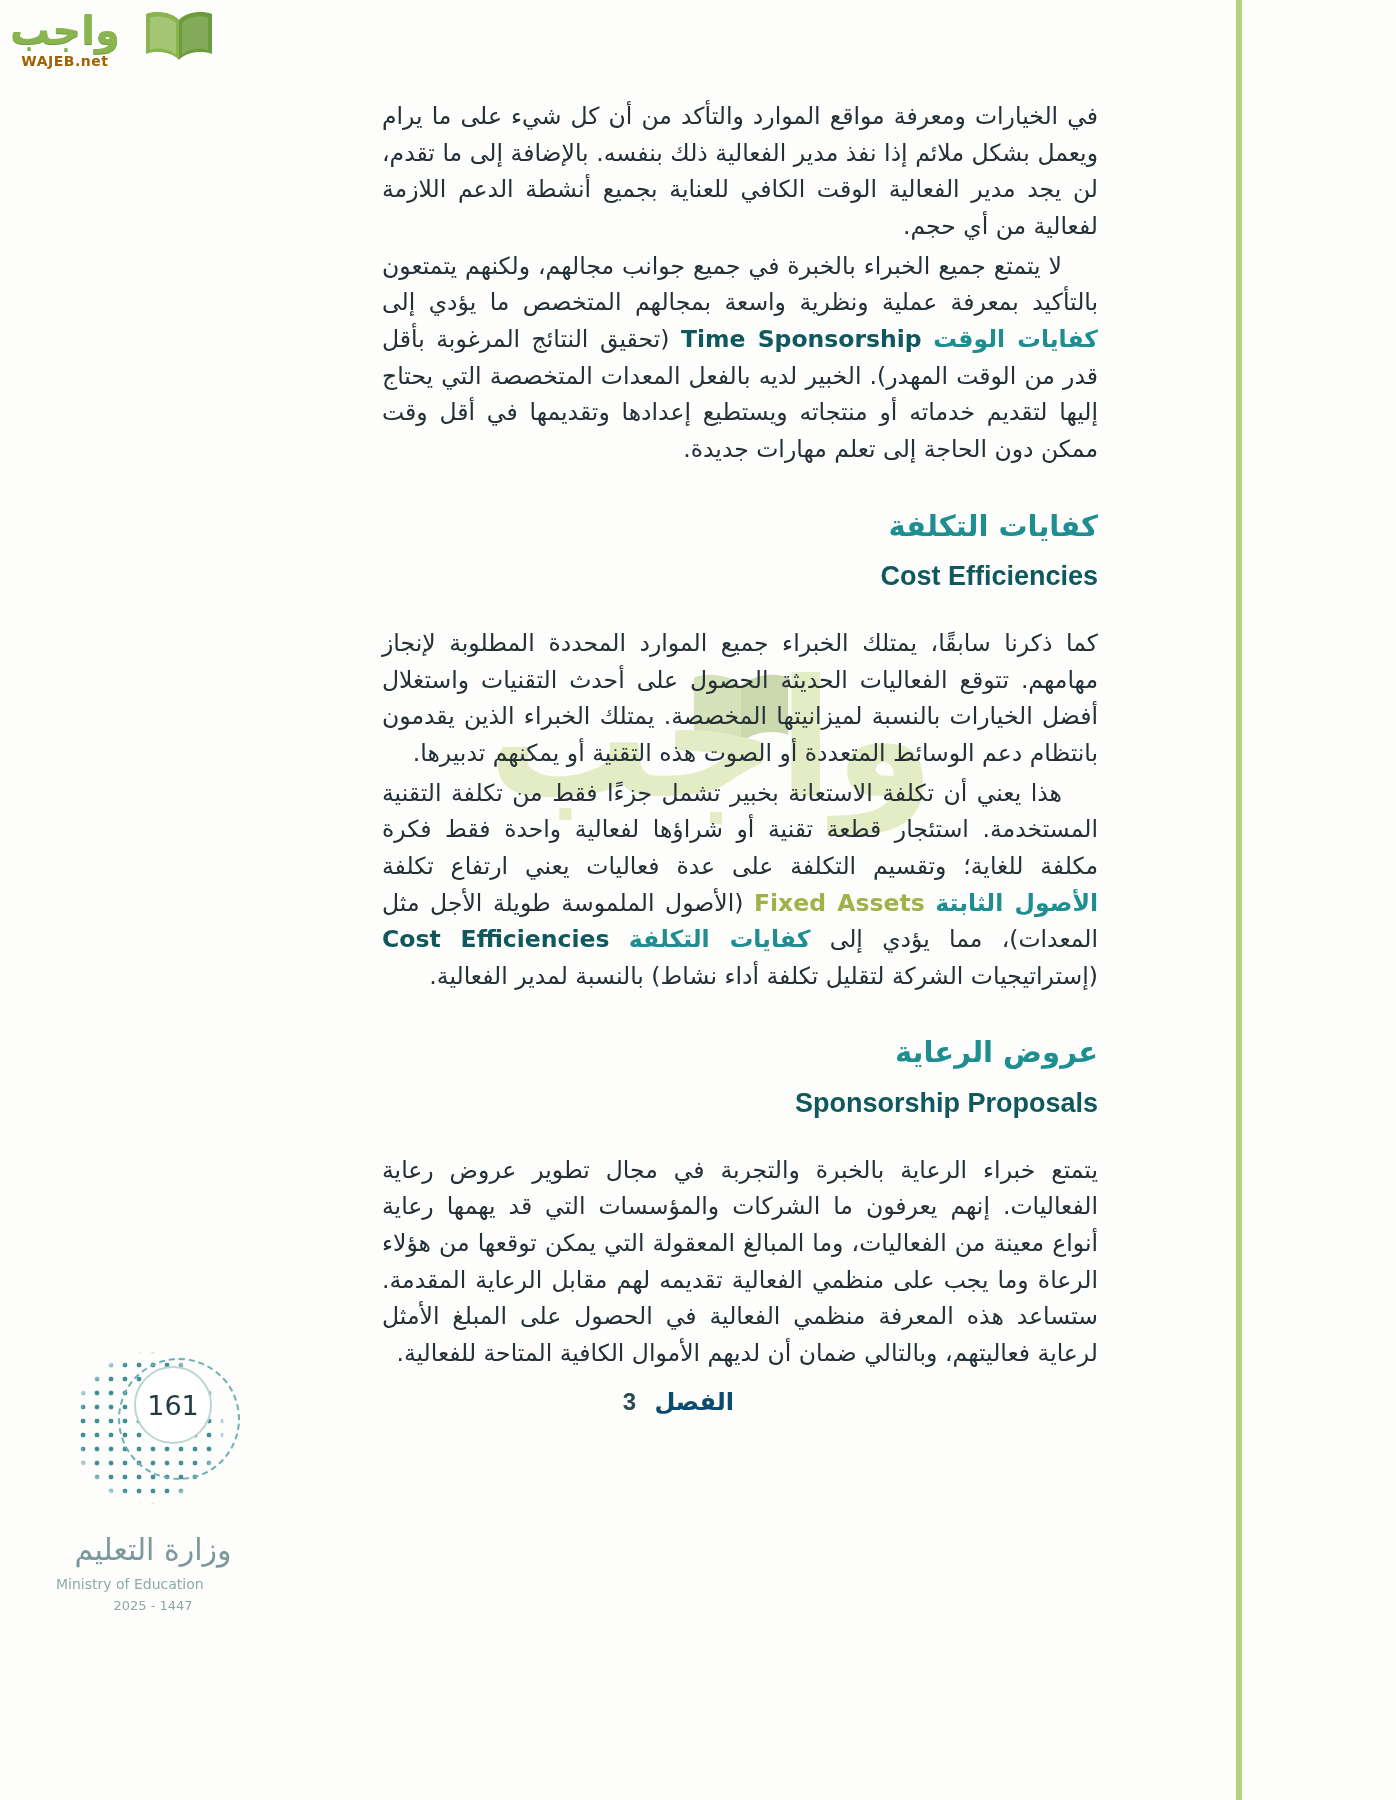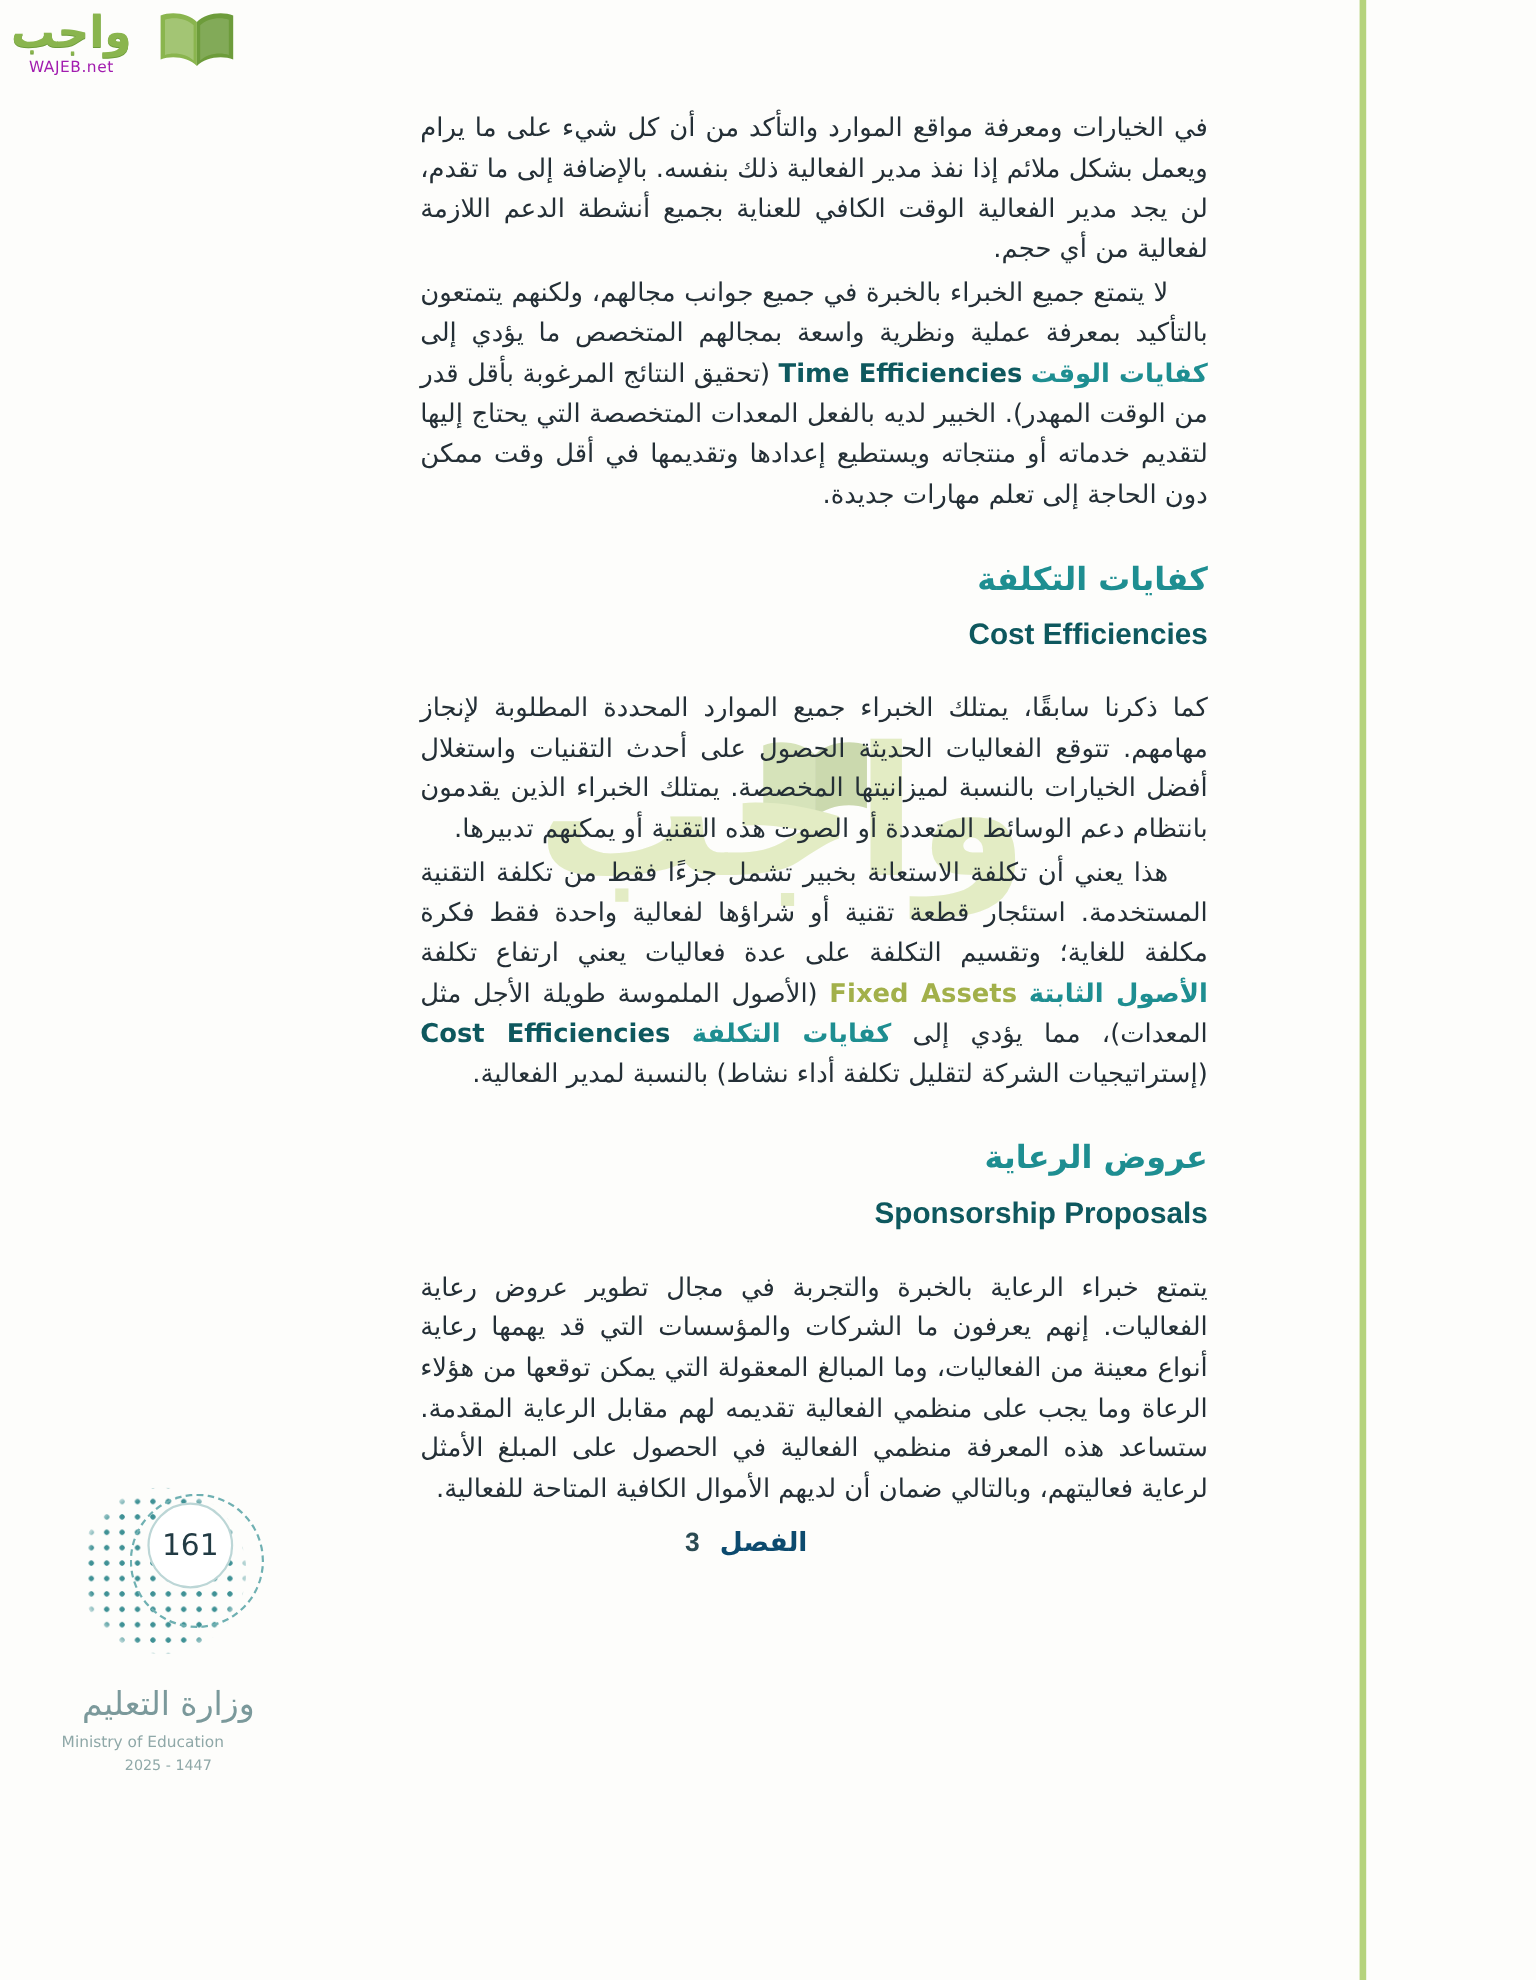--- a/index.html
+++ b/index.html
@@ -30,22 +30,22 @@
     gap: 20px;
   }
   .wajeb-text { display: flex; flex-direction: column; align-items: center; }
   .wajeb-word {
     font-size: 40px; font-weight: bold; line-height: 1;
     color: #8ab54e; text-shadow: 0 1px 0 #6d9c3b;
     direction: rtl;
   }
   .wajeb-site {
     margin-top: 3px;
-    font-size: 14px; font-weight: normal; letter-spacing: .5px;
-    color: #a21caf;
+    font-size: 14px; font-weight: bold; letter-spacing: .5px;
+    color: #a16207;
   }
   .book-icon { margin-top: 0; }
 
   
   .watermark {
     position: absolute;
     left: 505px; top: 658px;
     width: 430px; height: 235px;
     z-index: 0;
     pointer-events: none;
@@ -204,21 +204,21 @@
     <div class="wm-ar">واجب</div>
   </div>
 
   <main class="content">
 
     <p>في الخيارات ومعرفة مواقع الموارد والتأكد من أن كل شيء على ما يرام ويعمل بشكل ملائم إذا نفذ مدير الفعالية ذلك بنفسه. بالإضافة إلى ما تقدم، لن يجد مدير الفعالية الوقت الكافي للعناية بجميع أنشطة الدعم اللازمة لفعالية من أي حجم.</p>
 
     <p class="indent">
       <span>لا يتمتع جميع الخبراء بالخبرة في جميع جوانب مجالهم، ولكنهم يتمتعون بالتأكيد بمعرفة عملية ونظرية واسعة بمجالهم المتخصص ما يؤدي إلى</span>
       <span class="kw-ar">كفايات الوقت</span>
-      <span class="kw-en">Time Efficiencies</span>
+      <span class="kw-en">Time Sponsorship</span>
       <span>(تحقيق النتائج المرغوبة بأقل قدر من الوقت المهدر). الخبير لديه بالفعل المعدات المتخصصة التي يحتاج إليها لتقديم خدماته أو منتجاته ويستطيع إعدادها وتقديمها في أقل وقت ممكن دون الحاجة إلى تعلم مهارات جديدة.</span>
     </p>
 
     <h2 class="h-ar">كفايات التكلفة</h2>
     <h3 class="h-en">Cost Efficiencies</h3>
 
     <p>كما ذكرنا سابقًا، يمتلك الخبراء جميع الموارد المحددة المطلوبة لإنجاز مهامهم. تتوقع الفعاليات الحديثة الحصول على أحدث التقنيات واستغلال أفضل الخيارات بالنسبة لميزانيتها المخصصة. يمتلك الخبراء الذين يقدمون بانتظام دعم الوسائط المتعددة أو الصوت هذه التقنية أو يمكنهم تدبيرها.</p>
 
     <p class="indent">
       <span>هذا يعني أن تكلفة الاستعانة بخبير تشمل جزءًا فقط من تكلفة التقنية المستخدمة. استئجار قطعة تقنية أو شراؤها لفعالية واحدة فقط فكرة مكلفة للغاية؛ وتقسيم التكلفة على عدة فعاليات يعني ارتفاع تكلفة</span>

